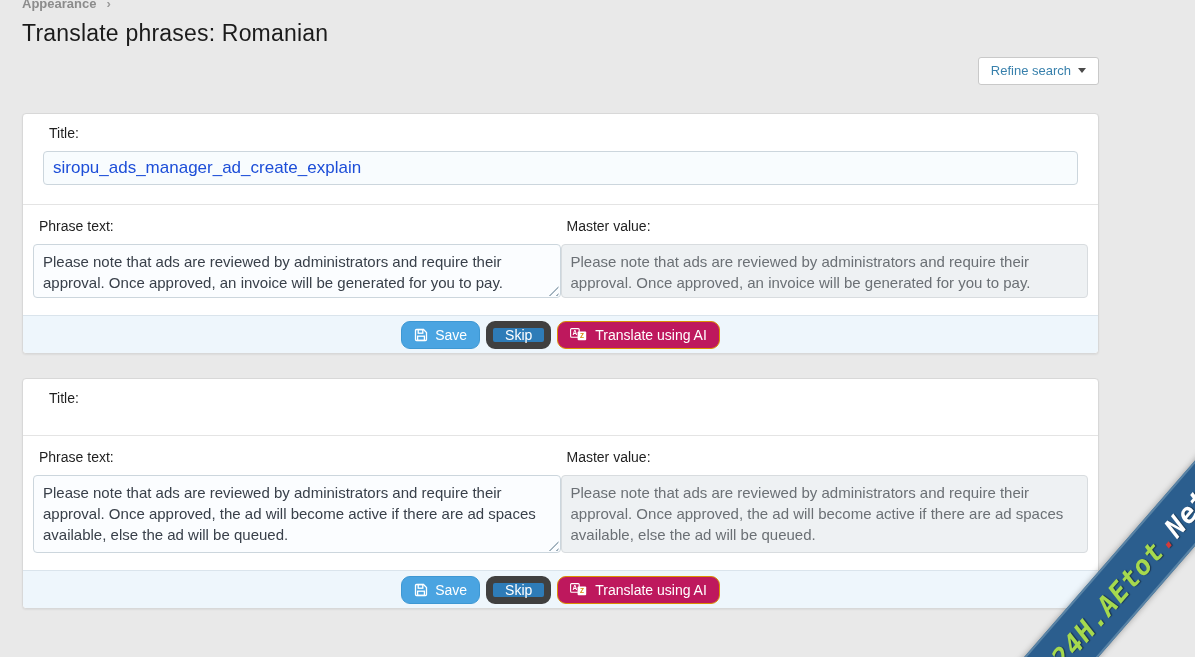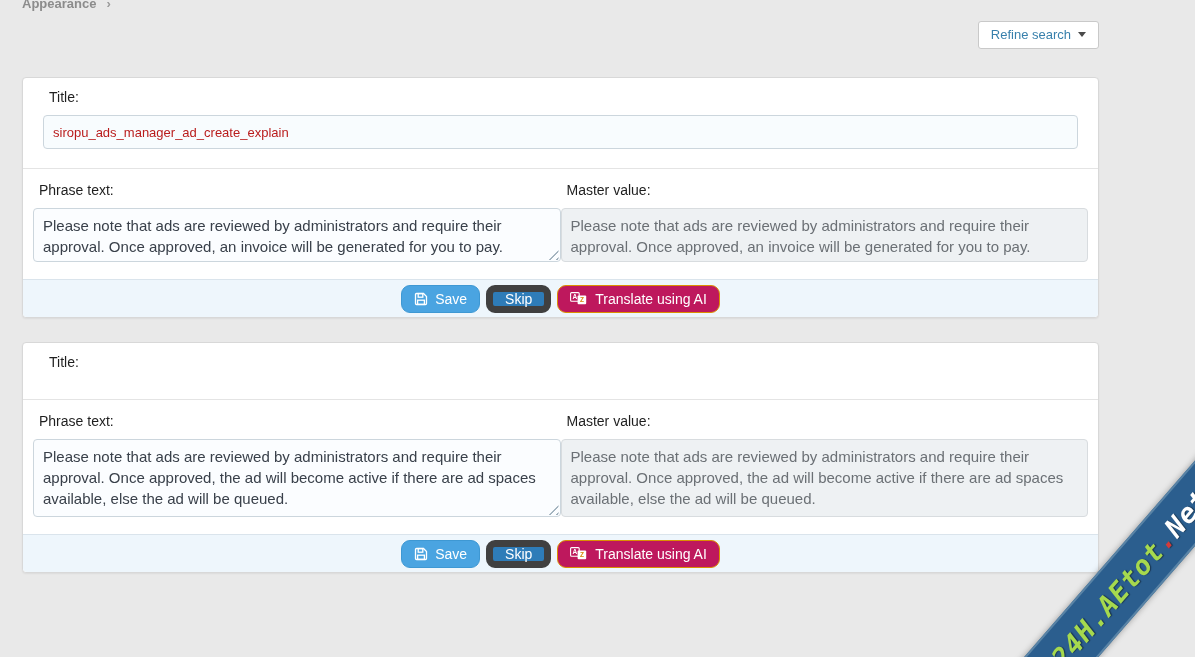--- a/index.html
+++ b/index.html
@@ -34,21 +34,21 @@
   }
   .panel + .panel { margin-top:24px; }
   .panel-block { padding:11px 20px 19px; }
   .panel-block.second { padding:13px 10px 17px; }
   .field-label { display:block; font-size:14px; color:#1f1f1f; margin:0 0 10px 6px; }
   .divider { border-top:1px solid #e4e4e4; }
 
   .title-input {
     width:100%; height:34px; padding:0 9px;
     background:#f8fcfe; border:1px solid #ccd6dd; border-radius:4px;
-    font-size:13px; color:#b91c1c; font-family:"Liberation Sans", sans-serif;
+    font-size:17px; color:#1d4ed8; font-family:"Liberation Sans", sans-serif;
   }
 
   .two-col { display:flex; }
   .col { flex:1 1 0; min-width:0; }
 
   .ta-wrap { position:relative; }
   textarea {
     display:block; width:100%; height:54px; padding:6px 9px;
     border-radius:4px; resize:none; overflow:hidden;
     font-size:15px; line-height:21px; font-family:"Liberation Sans", sans-serif;
@@ -95,20 +95,21 @@
 </style>
 </head>
 <body>
 
 <div class="content">
 
   <div class="breadcrumb">
     <span>Appearance</span><span class="sep">›</span>
   </div>
 
+  <h1 class="page-title">Translate phrases: Romanian</h1>
 
   <div class="toolbar">
     <button class="btn-refine">
       <span>Refine search</span>
       <span class="caret-down"></span>
     </button>
   </div>
 
   <section class="panel">
     <div class="panel-block">

